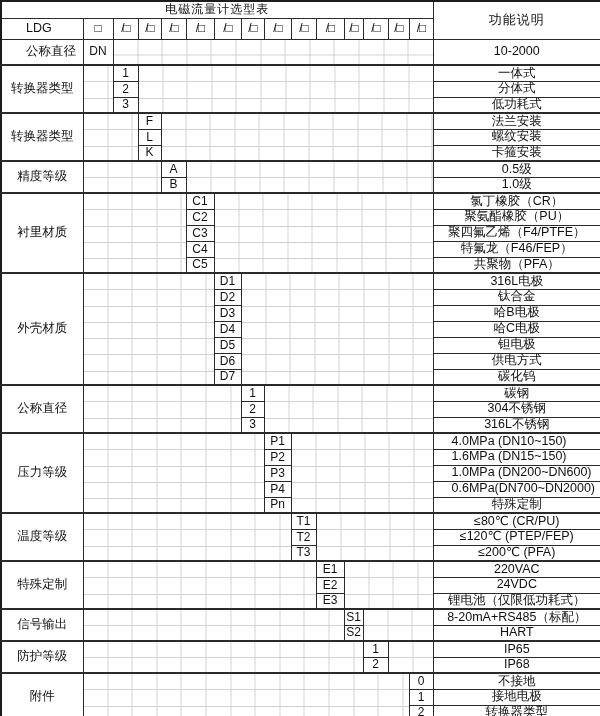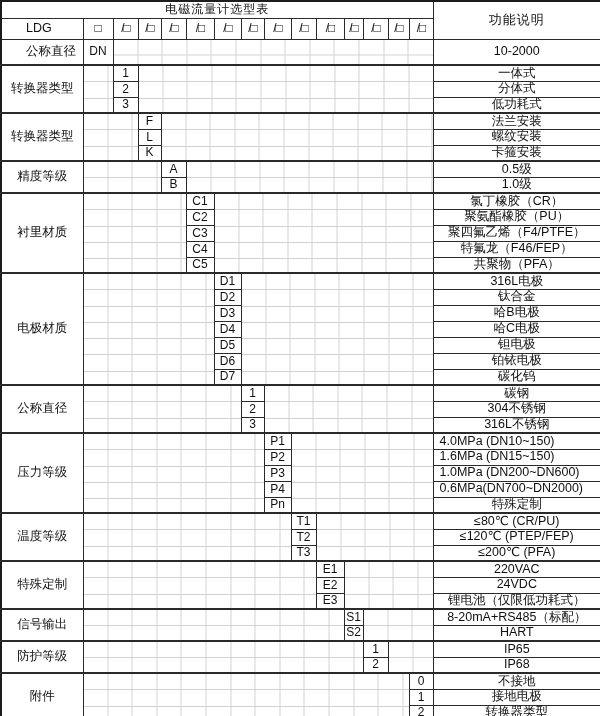--- a/index.html
+++ b/index.html
@@ -22,21 +22,21 @@
   tr.r-title{height:17px;}
   tr.r-model{height:21px;}
   tr.r-dn{height:26px;}
   td.title{font-size:12px;letter-spacing:1px;}
   td.deschead{font-size:13px;letter-spacing:1px;}
   td.lab{font-size:12.5px;}
   td.tl{text-align:left;padding-left:24px;}
   td.code{font-size:12px;}
   td.slot{font-size:12px;letter-spacing:-1px;}
   td.desc{font-size:12.5px;margin-left:15px;}
-  td.al{text-align:left;padding-left:6px;}
+  td.al{text-align:left;padding-left:18px;}
   td.filler{
     background-image:
       repeating-linear-gradient(to bottom, transparent 0px, transparent 15.3px, #d2d2d2 15.3px, #d2d2d2 16.3px),
       repeating-linear-gradient(to right, transparent 0px, transparent 23.6px, #d2d2d2 23.6px, #d2d2d2 24.6px);
   }
   tr.sec td{border-top-width:2px;}
 </style>
 </head>
 <body>
 
@@ -154,21 +154,21 @@
 <tr>
           <td class="code">C4</td>
           <td class="desc">特氟龙（F46/FEP）</td>
         </tr>
 <tr>
           <td class="code">C5</td>
           <td class="desc">共聚物（PFA）</td>
         </tr>
 
 <tr class="sec">
-  <td class="lab" rowspan="7">电极材质</td>
+  <td class="lab" rowspan="7">外壳材质</td>
   <td class="filler" rowspan="7" colspan="5"></td>
   <td class="code">D1</td>
   <td class="filler" rowspan="7" colspan="8"></td>
   <td class="desc">316L电极</td>
 </tr>
 <tr>
           <td class="code">D2</td>
           <td class="desc">钛合金</td>
         </tr>
 <tr>
@@ -178,21 +178,21 @@
 <tr>
           <td class="code">D4</td>
           <td class="desc">哈C电极</td>
         </tr>
 <tr>
           <td class="code">D5</td>
           <td class="desc">钽电极</td>
         </tr>
 <tr>
           <td class="code">D6</td>
-          <td class="desc">铂铱电极</td>
+          <td class="desc">供电方式</td>
         </tr>
 <tr>
           <td class="code">D7</td>
           <td class="desc">碳化钨</td>
         </tr>
 
 <tr class="sec">
   <td class="lab" rowspan="3">公称直径</td>
   <td class="filler" rowspan="3" colspan="6"></td>
   <td class="code">1</td>

